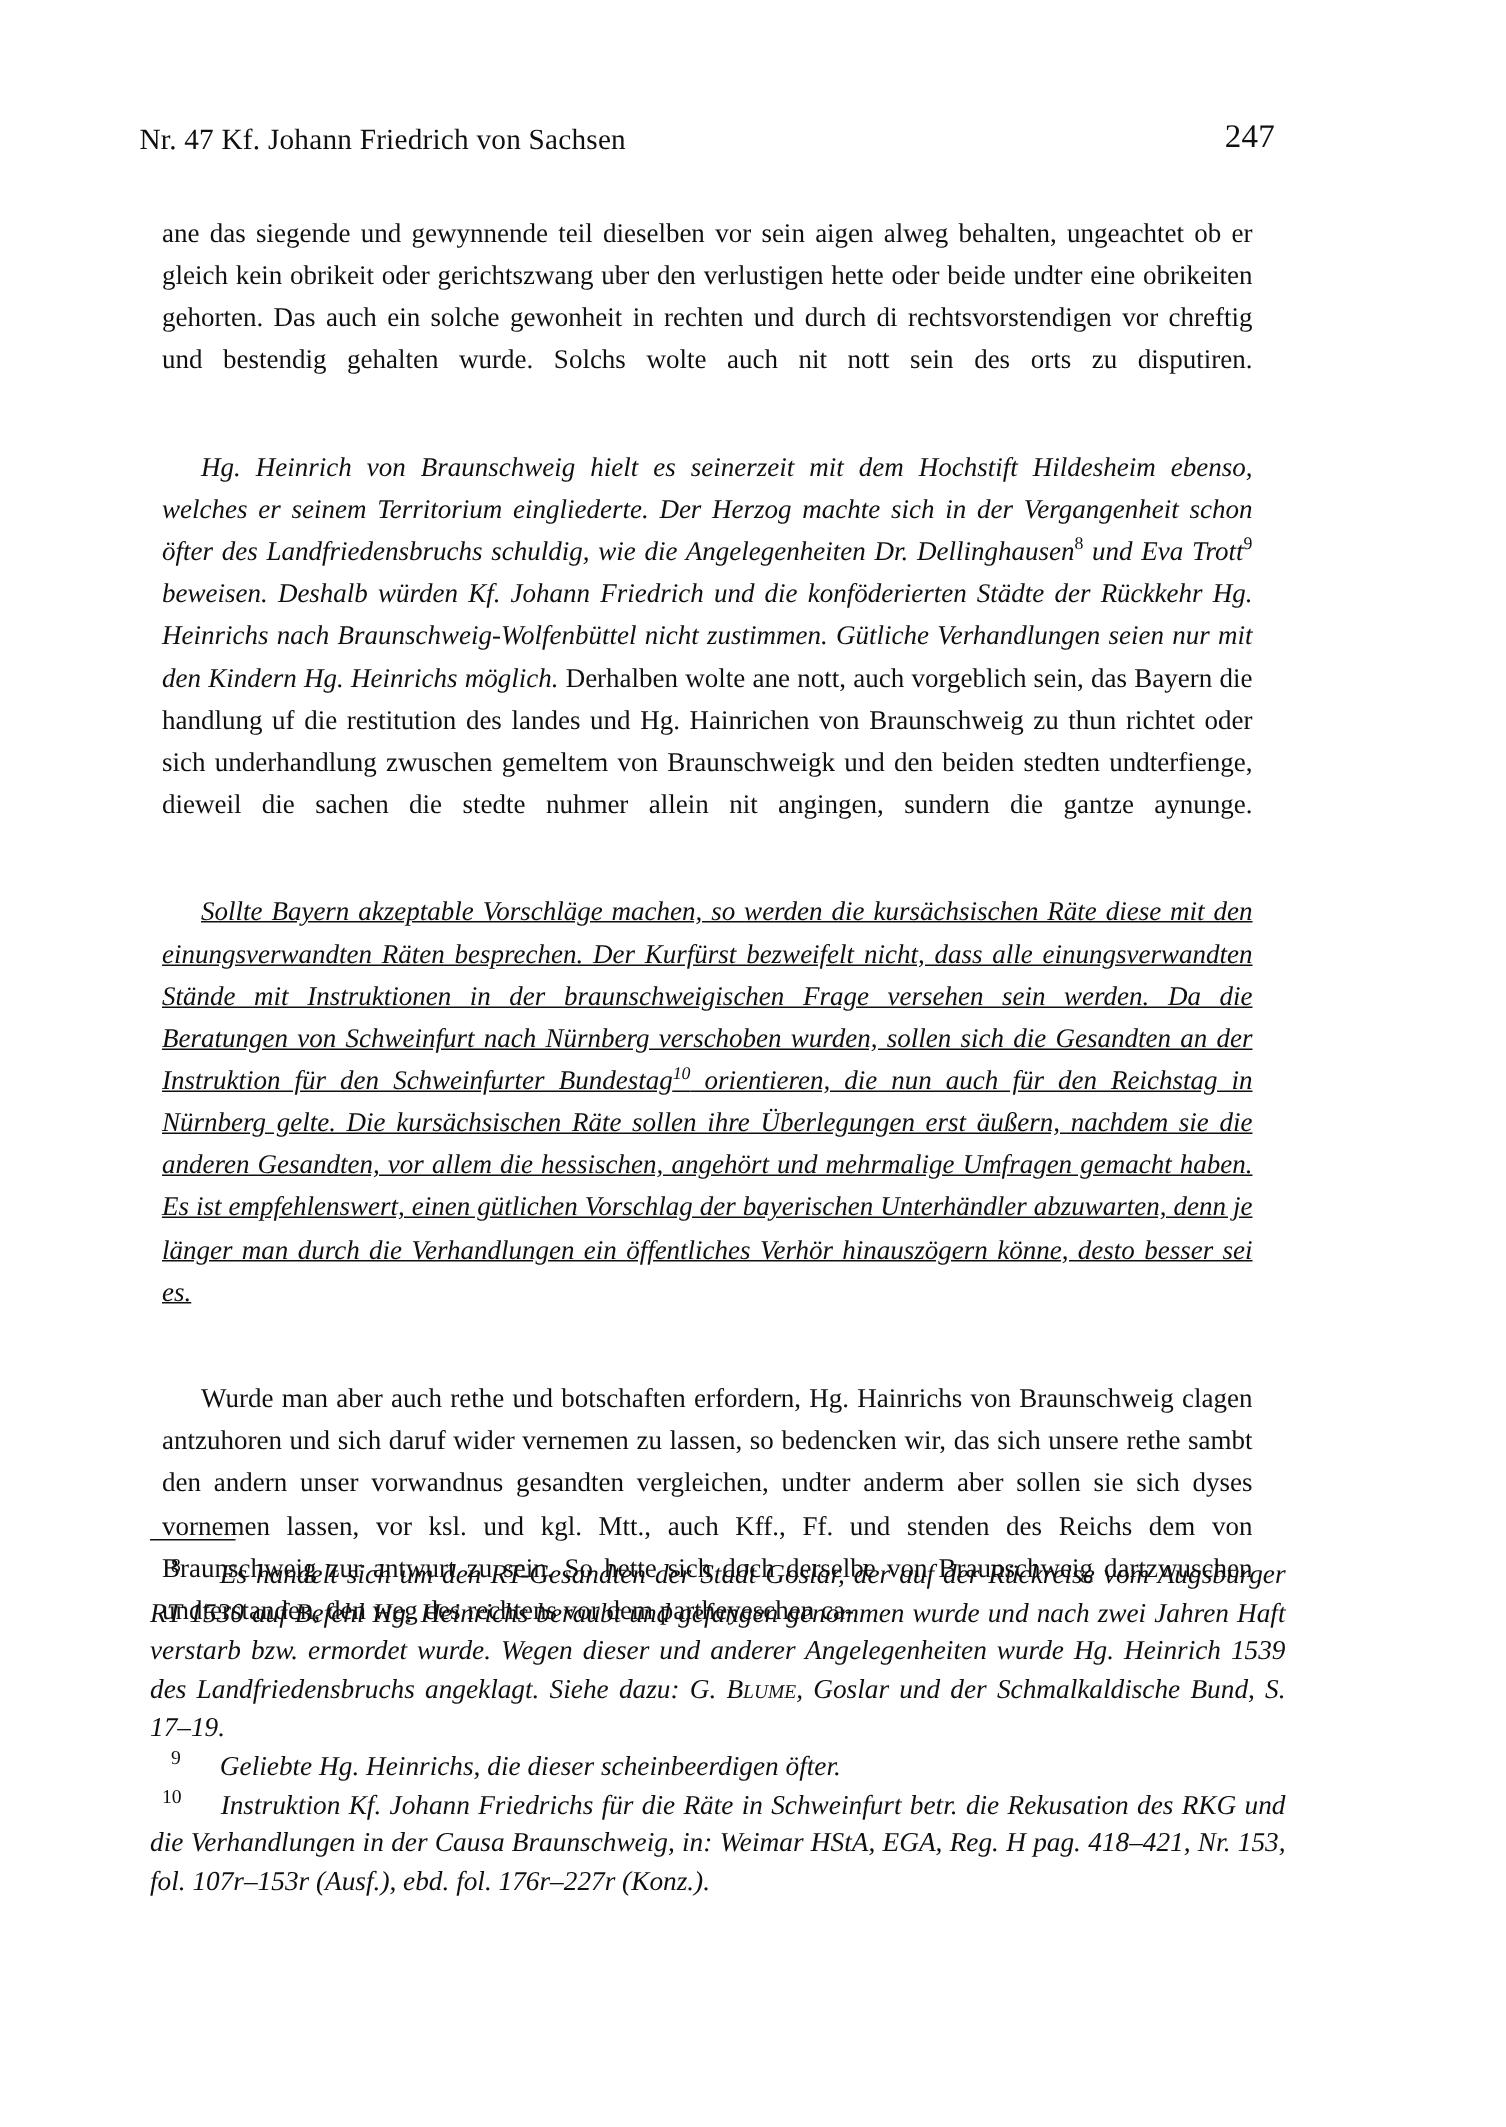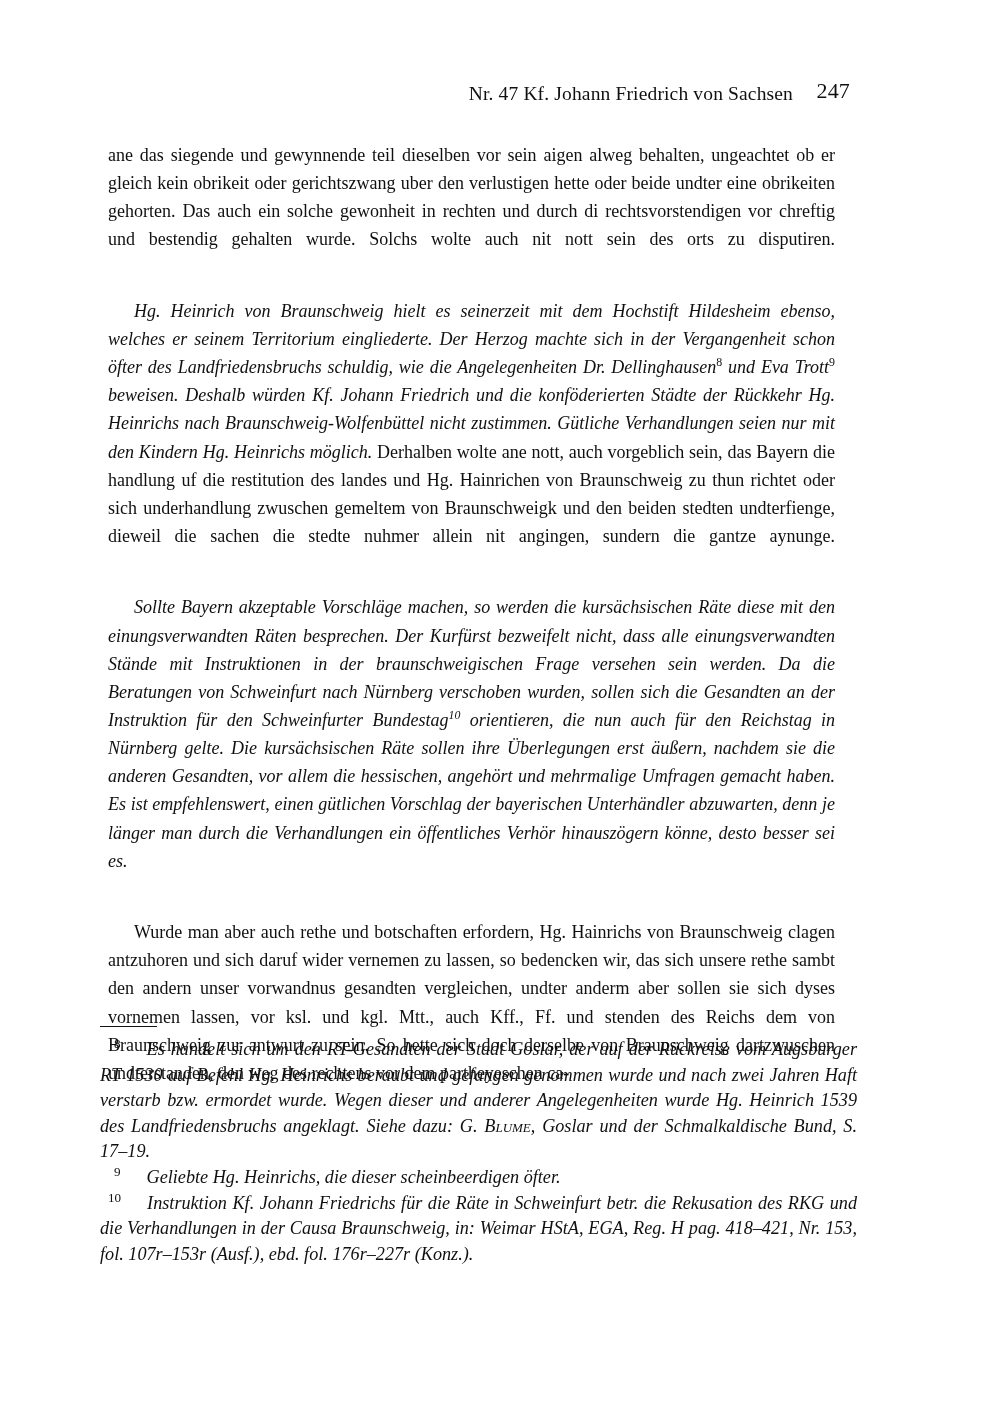--- a/index.html
+++ b/index.html
@@ -31,21 +31,21 @@
     width: 757px;
     height: 28px;
     font-size: 19.5px;
     line-height: 28px;
     letter-spacing: 0.15px;
   }
   .running-head-title {
     position: absolute;
     left: 0;
     width: 700px;
-    text-align: right;
+    text-align: left;
     white-space: nowrap;
   }
   .running-head-folio {
     position: absolute;
     right: 0;
     top: -3px;
     font-size: 22px;
     line-height: 28px;
   }
 
@@ -64,20 +64,21 @@
     text-align: justify;
     text-justify: inter-word;
     hyphens: none;
     text-indent: 0;
   }
   p.para.indent {
     text-indent: 26px;
   }
   p.para.ital {
     font-style: italic;
+    text-decoration: underline;
   }
   
   p.para::after {
     content: "";
     display: inline-block;
     width: 100%;
   }
   p.para.nostretch::after { content: none; }
 
   sup.fn-ref {

